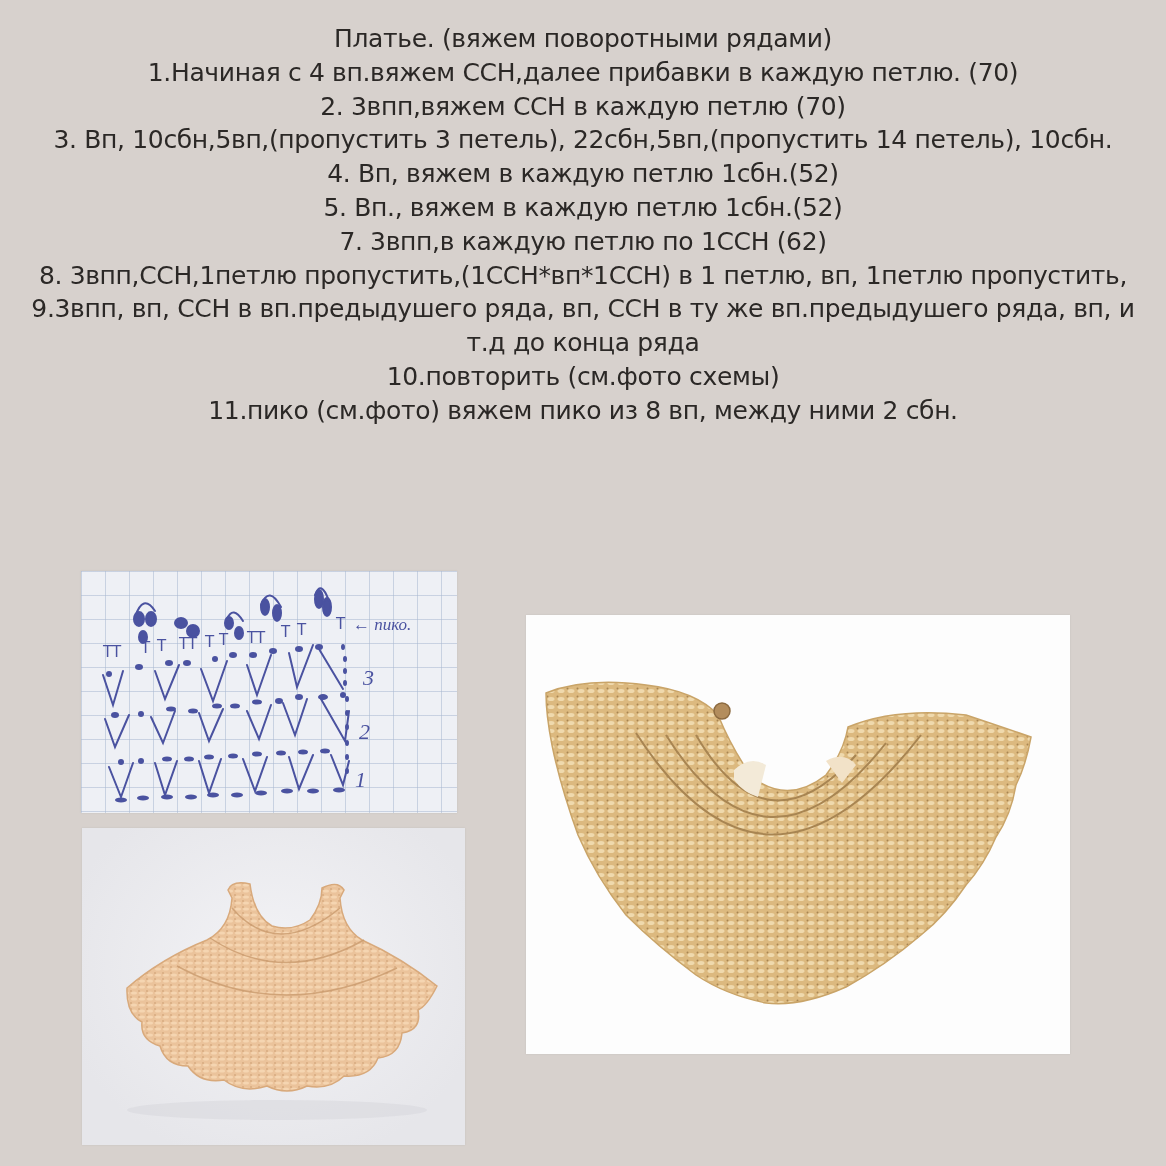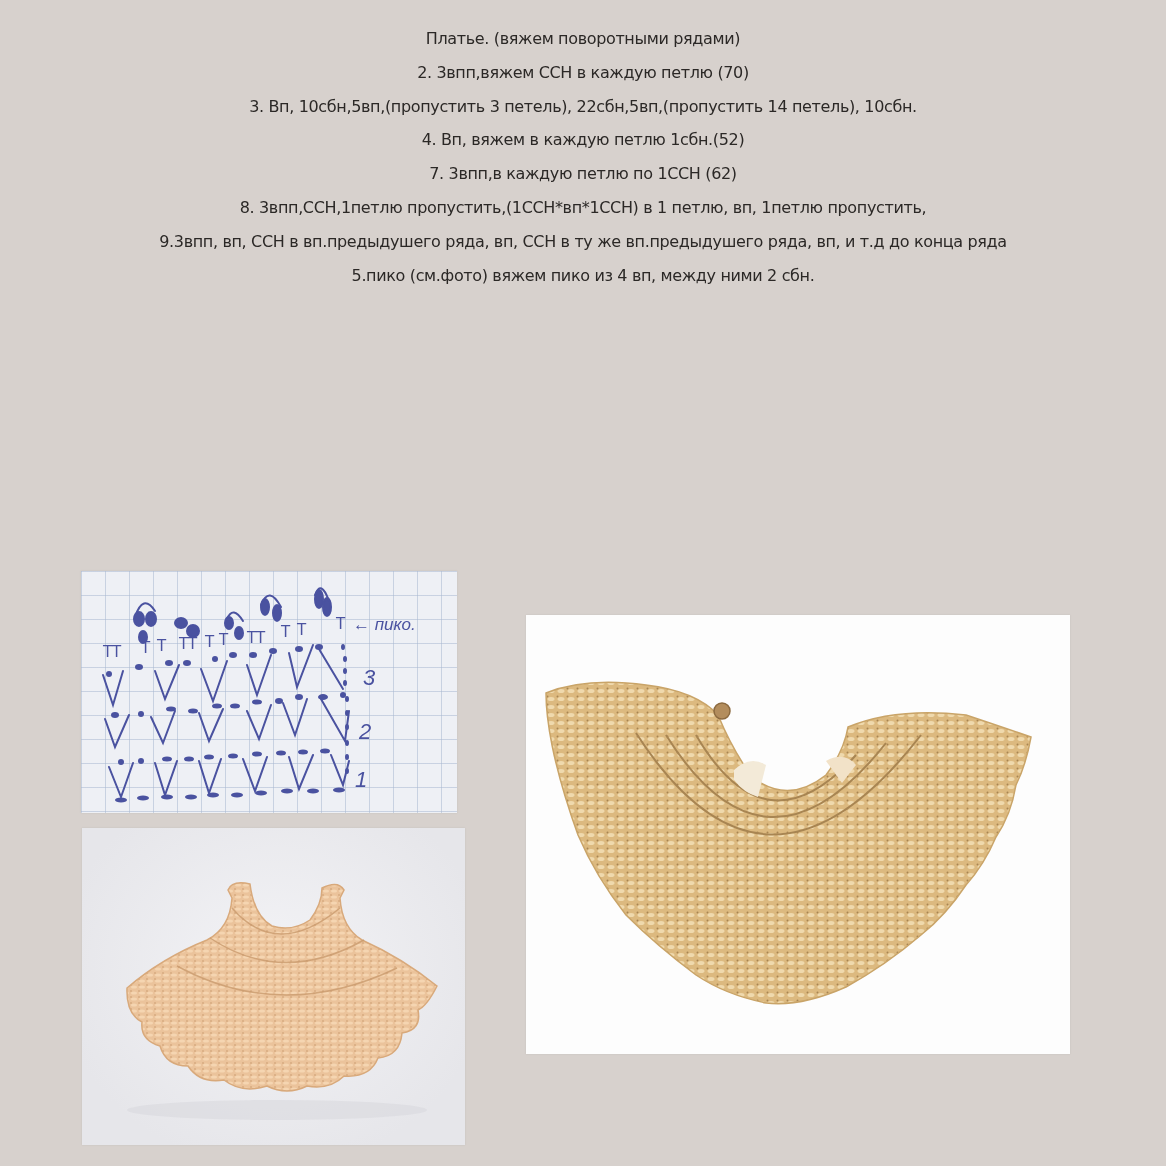--- a/index.html
+++ b/index.html
@@ -6,21 +6,21 @@
   body {
     width: 1166px; height: 1166px; overflow: hidden;
     background: #d7d1cd;
     font-family: "DejaVu Sans", sans-serif;
     position: relative;
     color: #2b2826;
   }
   .instructions {
     position: absolute; left: 0; top: 22px; width: 1166px;
     text-align: center;
-    font-size: 16px;
+    font-size: 25px;
     line-height: 33.8px;
     letter-spacing: -0.35px;
   }
   .instructions .line { white-space: nowrap; }
   .instructions .line.wrap { white-space: normal; padding: 0 28px; }
 
   .panel {
     position: absolute; overflow: hidden;
     box-shadow: 0 0 2px rgba(0,0,0,0.08);
   }
@@ -36,39 +36,42 @@
   #photo-small {
     left: 82px; top: 828px; width: 383px; height: 317px;
     background: radial-gradient(ellipse at 50% 45%, #f3f3f6 0%, #e6e6ea 80%);
   }
   #photo-large {
     left: 526px; top: 615px; width: 544px; height: 439px;
     background: #fdfdfd;
   }
   .handwriting {
     position: absolute;
-    font-family: Liberation Sans, sans-serif;
+    font-family: Liberation Serif, serif;
     font-style: italic;
     color: #4a52a0;
     text-align: right;
   }
   svg { display: block; }
 </style>
 </head>
 <body>
 
 <div class="instructions">
   <div class="line">Платье. (вяжем поворотными рядами)</div>
+  <div class="line">1.Начиная с 4 вп.вяжем ССН,далее прибавки в каждую петлю. (70)</div>
   <div class="line">2. 3впп,вяжем ССН в каждую петлю (70)</div>
   <div class="line">3. Вп, 10сбн,5вп,(пропустить 3 петель), 22сбн,5вп,(пропустить 14 петель), 10сбн.</div>
   <div class="line">4. Вп, вяжем в каждую петлю 1сбн.(52)</div>
+  <div class="line">5. Вп., вяжем в каждую петлю 1сбн.(52)</div>
   <div class="line">7. 3впп,в каждую петлю по 1ССН (62)</div>
   <div class="line">8. 3впп,ССН,1петлю пропустить,(1ССН*вп*1ССН) в 1 петлю, вп, 1петлю пропустить,</div>
   <div class="line wrap">9.3впп, вп, ССН в вп.предыдушего ряда, вп, ССН в ту же вп.предыдушего ряда, вп, и т.д до конца ряда</div>
-  <div class="line">5.пико (см.фото) вяжем пико из 4 вп, между ними 2 сбн.</div>
+  <div class="line">10.повторить (см.фото схемы)</div>
+  <div class="line">11.пико (см.фото) вяжем пико из 8 вп, между ними 2 сбн.</div>
 </div>
 
 <div class="panel" id="chart-panel">
   <svg width="376" height="242" viewBox="0 0 376 242">
     <g stroke="#4a52a0" fill="none" stroke-width="2" stroke-linecap="round">
 
       <g fill="#4a52a0" stroke="none">
         <ellipse cx="40" cy="229" rx="6" ry="2.5"></ellipse>
           <ellipse cx="62" cy="227" rx="6" ry="2.5"></ellipse>
         <ellipse cx="86" cy="226" rx="6" ry="2.5"></ellipse>

